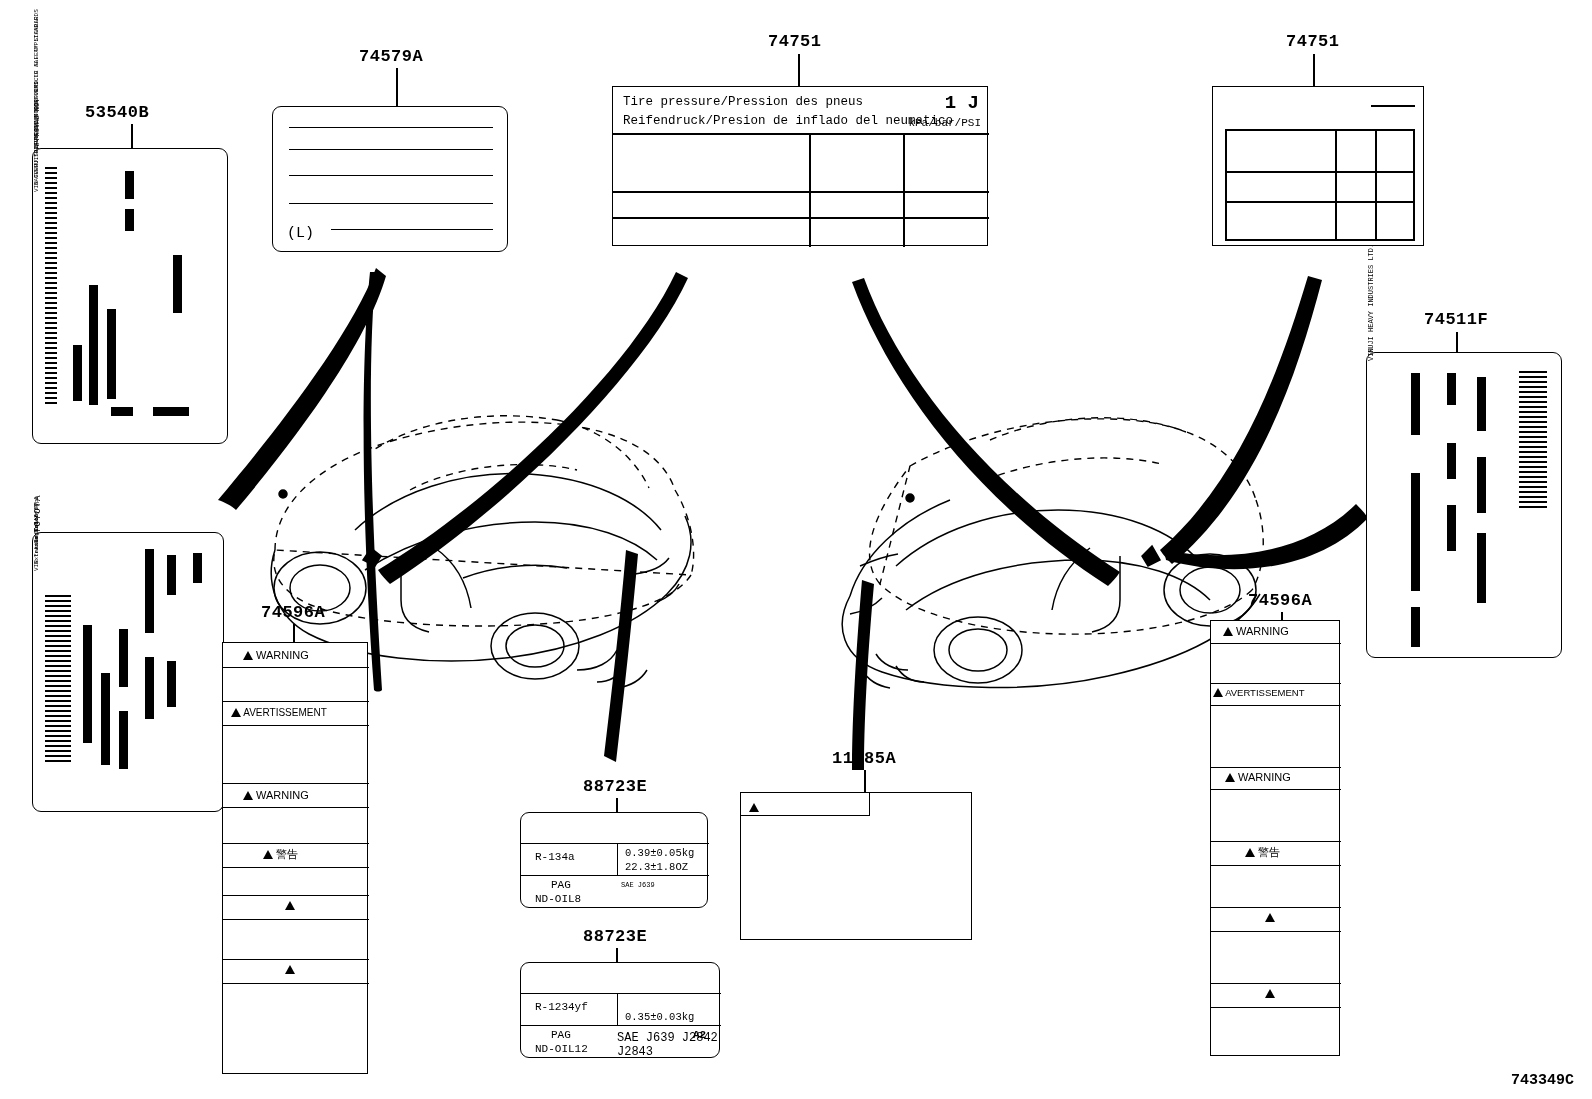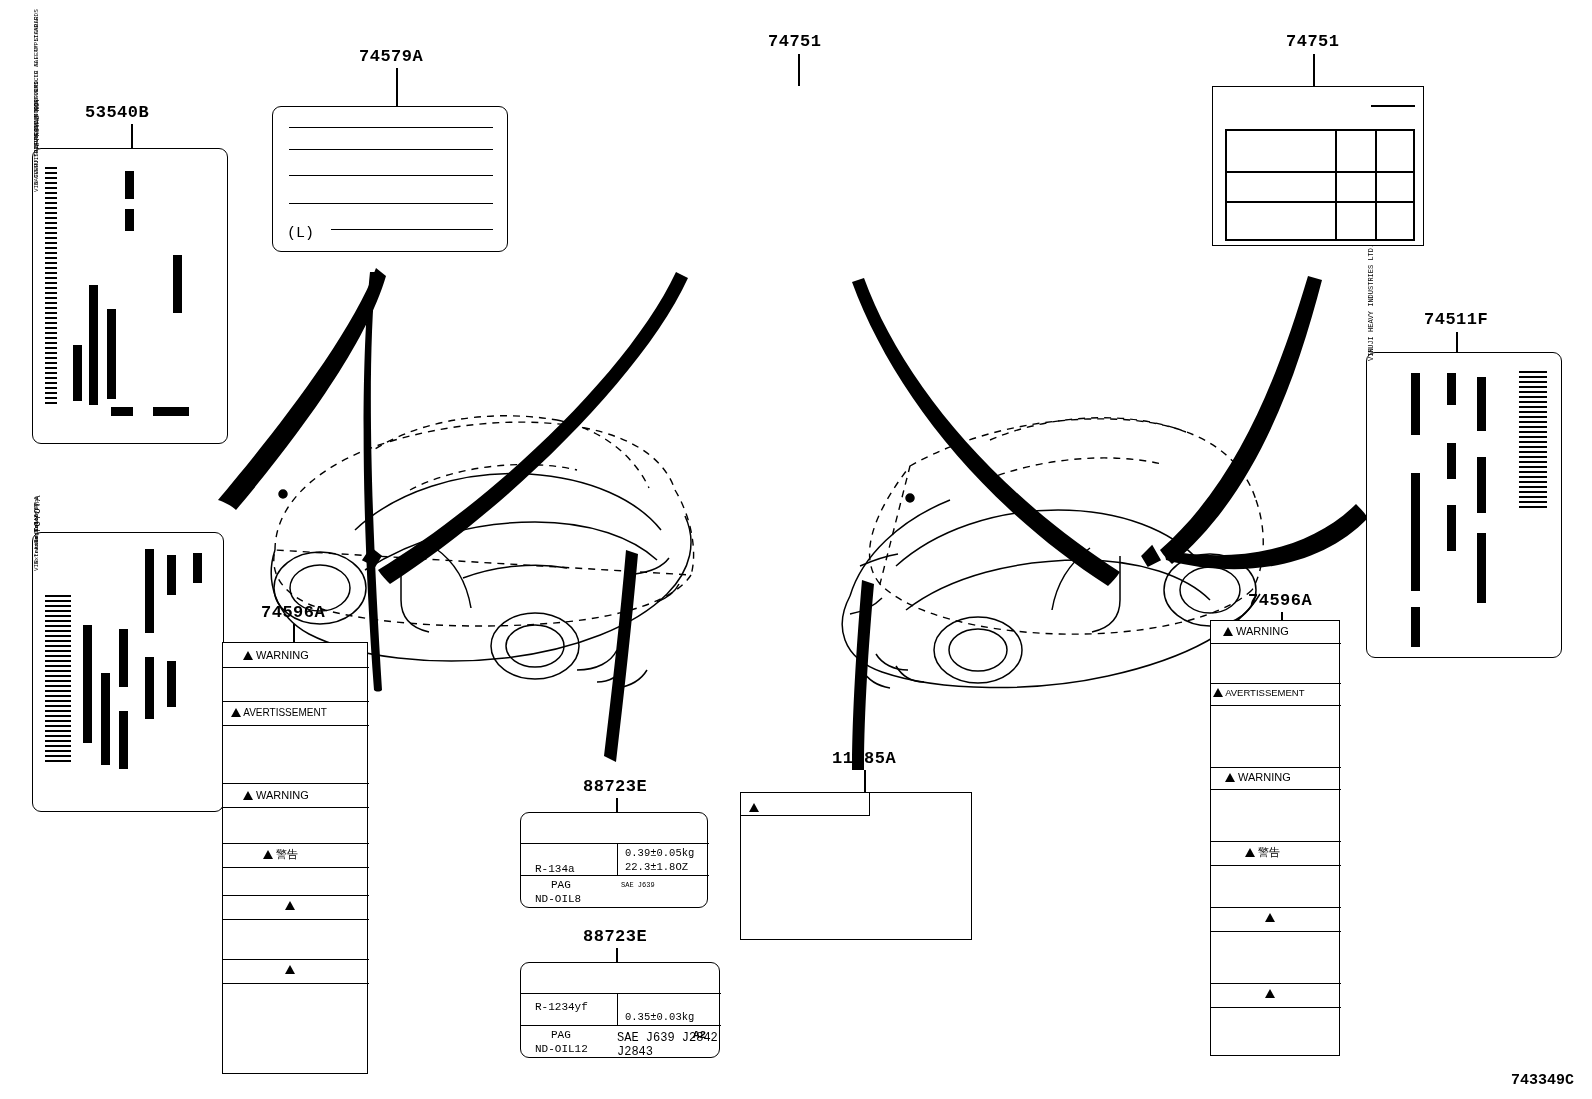--- a/index.html
+++ b/index.html
@@ -163,20 +163,31 @@
 
   <div class="label-box rounded" style="left:272px;top:106px;width:236px;height:146px;">
     <div class="inner-line" style="left:16px;top:20px;width:204px;"></div>
     <div class="inner-line" style="left:16px;top:42px;width:204px;"></div>
     <div class="inner-line" style="left:16px;top:68px;width:204px;"></div>
     <div class="inner-line" style="left:16px;top:96px;width:204px;"></div>
     <div class="inner-line" style="left:58px;top:122px;width:162px;"></div>
     <div class="mono" style="position:absolute;left:14px;top:118px;font-size:15px;">(L)</div>
   </div>
 
+  <div class="label-box" style="left:612px;top:86px;width:376px;height:160px;">
+    <div class="mono" style="position:absolute;left:10px;top:8px;font-size:12.5px;">Tire pressure/Pression des pneus</div>
+    <div class="mono" style="position:absolute;left:10px;top:27px;font-size:12.5px;">Reifendruck/Presion de inflado del neumatico</div>
+    <div class="mono" style="position:absolute;right:8px;top:5px;font-size:19px;font-weight:bold;">1 J</div>
+    <div class="mono" style="position:absolute;right:6px;top:30px;font-size:11px;">kPa/bar/PSI</div>
+    <div class="cellline" style="left:0;top:46px;width:376px;height:1.6px;"></div>
+    <div class="cellline" style="left:0;top:104px;width:376px;height:1.6px;"></div>
+    <div class="cellline" style="left:0;top:130px;width:376px;height:1.6px;"></div>
+    <div class="cellline" style="left:196px;top:46px;width:1.6px;height:114px;"></div>
+    <div class="cellline" style="left:290px;top:46px;width:1.6px;height:114px;"></div>
+  </div>
 
   <div class="label-box" style="left:1212px;top:86px;width:212px;height:160px;">
     <div class="cellline" style="left:158px;top:18px;width:44px;height:1.6px;"></div>
     <div class="cellline" style="left:12px;top:42px;width:190px;height:1.6px;"></div>
     <div class="cellline" style="left:12px;top:84px;width:190px;height:1.6px;"></div>
     <div class="cellline" style="left:12px;top:114px;width:190px;height:1.6px;"></div>
     <div class="cellline" style="left:12px;top:152px;width:190px;height:1.6px;"></div>
     <div class="cellline" style="left:12px;top:42px;width:1.6px;height:112px;"></div>
     <div class="cellline" style="left:122px;top:42px;width:1.6px;height:112px;"></div>
     <div class="cellline" style="left:162px;top:42px;width:1.6px;height:112px;"></div>
@@ -256,21 +267,21 @@
     <div class="cellline" style="left:0;top:310px;width:130px;height:1.3px;"></div>
     <div class="cellline" style="left:0;top:362px;width:130px;height:1.3px;"></div>
     <div class="wtxt" style="left:54px;top:366px;"><span class="tri"></span></div>
     <div class="cellline" style="left:0;top:386px;width:130px;height:1.3px;"></div>
   </div>
 
   <div class="label-box rounded" style="left:520px;top:812px;width:188px;height:96px;">
     <div class="cellline" style="left:0;top:30px;width:188px;height:1.3px;"></div>
     <div class="cellline" style="left:0;top:62px;width:188px;height:1.3px;"></div>
     <div class="cellline" style="left:96px;top:30px;width:1.3px;height:32px;"></div>
-    <div class="mono" style="position:absolute;left:14px;top:38px;font-size:11px;margin-top:12px;">R-134a</div>
+    <div class="mono" style="position:absolute;left:14px;top:38px;font-size:11px;">R-134a</div>
     <div class="mono" style="position:absolute;left:104px;top:34px;font-size:10.5px;">0.39±0.05kg</div>
     <div class="mono" style="position:absolute;left:104px;top:48px;font-size:10.5px;">22.3±1.8OZ</div>
     <div class="mono" style="position:absolute;left:30px;top:66px;font-size:11px;">PAG</div>
     <div class="mono" style="position:absolute;left:14px;top:80px;font-size:11px;">ND-OIL8</div>
     <div class="mono" style="position:absolute;left:100px;top:68px;font-size:7px;">SAE J639</div>
   </div>
 
   <div class="label-box rounded" style="left:520px;top:962px;width:200px;height:96px;">
     <div class="cellline" style="left:0;top:30px;width:200px;height:1.3px;"></div>
     <div class="cellline" style="left:0;top:62px;width:200px;height:1.3px;"></div>

